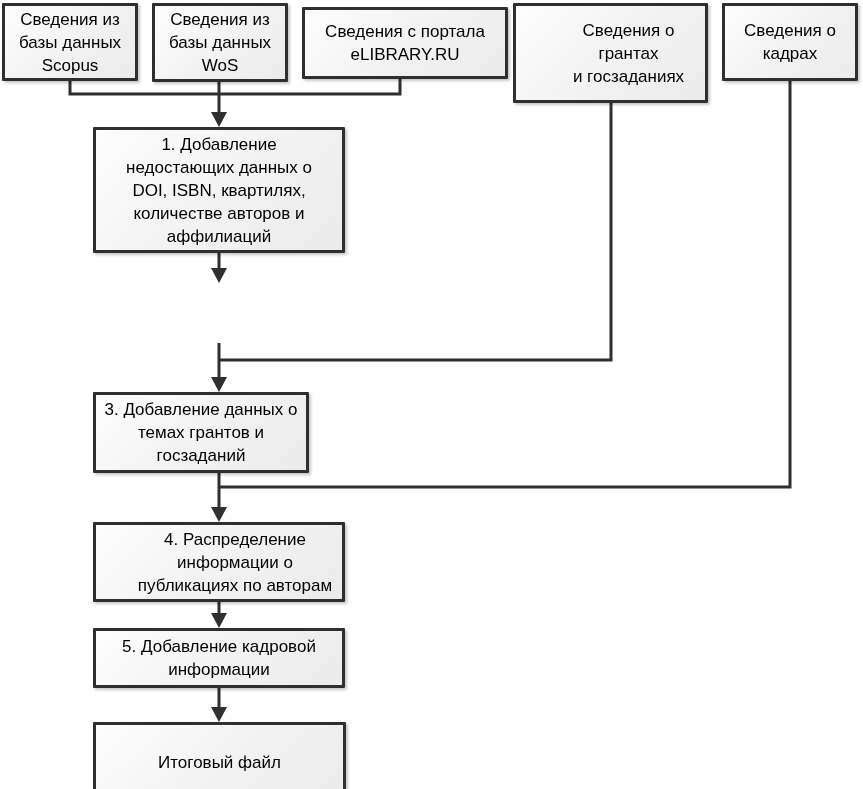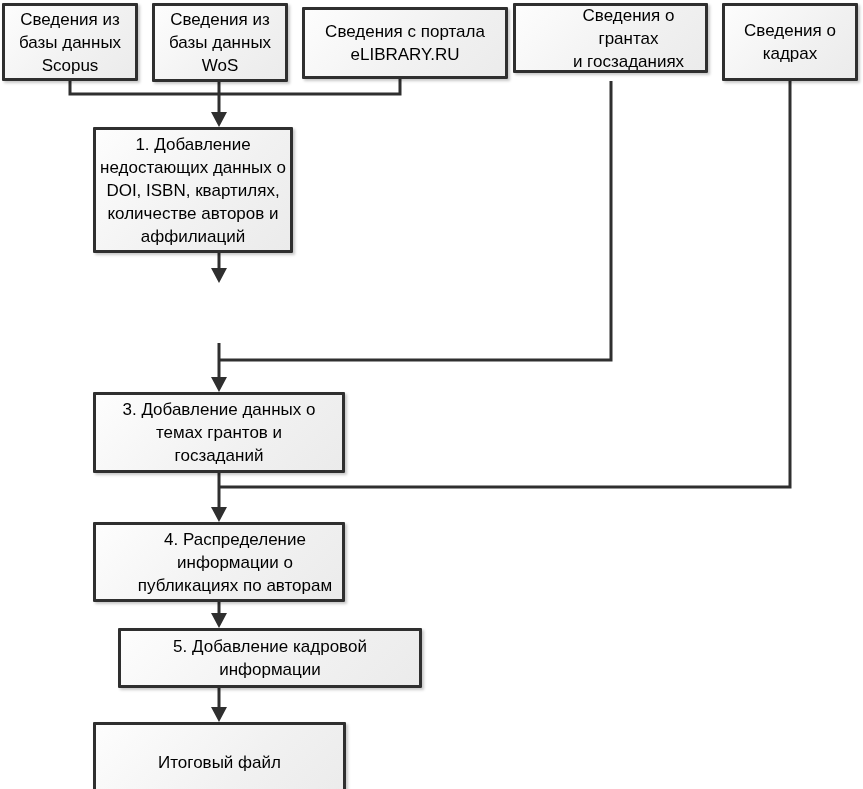--- a/index.html
+++ b/index.html
@@ -24,28 +24,28 @@
     color:#000;
     font-size:17px;
     line-height:23px;
     white-space:pre-line;
     z-index:2;
   }
   
   .b-scopus  {left:2px;  top:3px;  width:136px; height:78px;}
   .b-wos     {left:152px;top:3px;  width:136px; height:79px;}
   .b-elib    {left:302px;top:7px;  width:206px; height:72px;}
-  .b-grants  {left:513px;top:3px;  width:195px; height:70px;padding-left:36px;}
+  .b-grants  {left:513px;top:3px;  width:195px; height:100px;padding-left:36px;}
   .b-hr      {left:722px;top:3px;  width:136px; height:78px;}
   
-  .b-step1   {left:93px; top:127px;width:200px; height:126px;}
+  .b-step1   {left:93px; top:127px;width:252px; height:126px;}
   .b-step2   {left:93px; top:283px;width:252px; height:60px;}
-  .b-step3   {left:93px; top:392px;width:252px; height:81px;}
+  .b-step3   {left:93px; top:392px;width:216px; height:81px;}
   .b-step4   {left:93px; top:522px;width:252px; height:80px;padding-left:32px;}
-  .b-step5   {left:93px; top:628px;width:304px; height:60px;margin-left:25px;}
+  .b-step5   {left:93px; top:628px;width:252px; height:60px;}
   .b-final   {left:93px; top:722px;width:253px; height:81px;}
   .wires{
     position:absolute;left:0;top:0;width:863px;height:789px;
     z-index:1;pointer-events:none;
   }
   .wires path{stroke:#2f2f2f;stroke-width:3;fill:none;}
   .wires polygon{fill:#2f2f2f;stroke:none;}
 </style>
 </head>
 <body>

